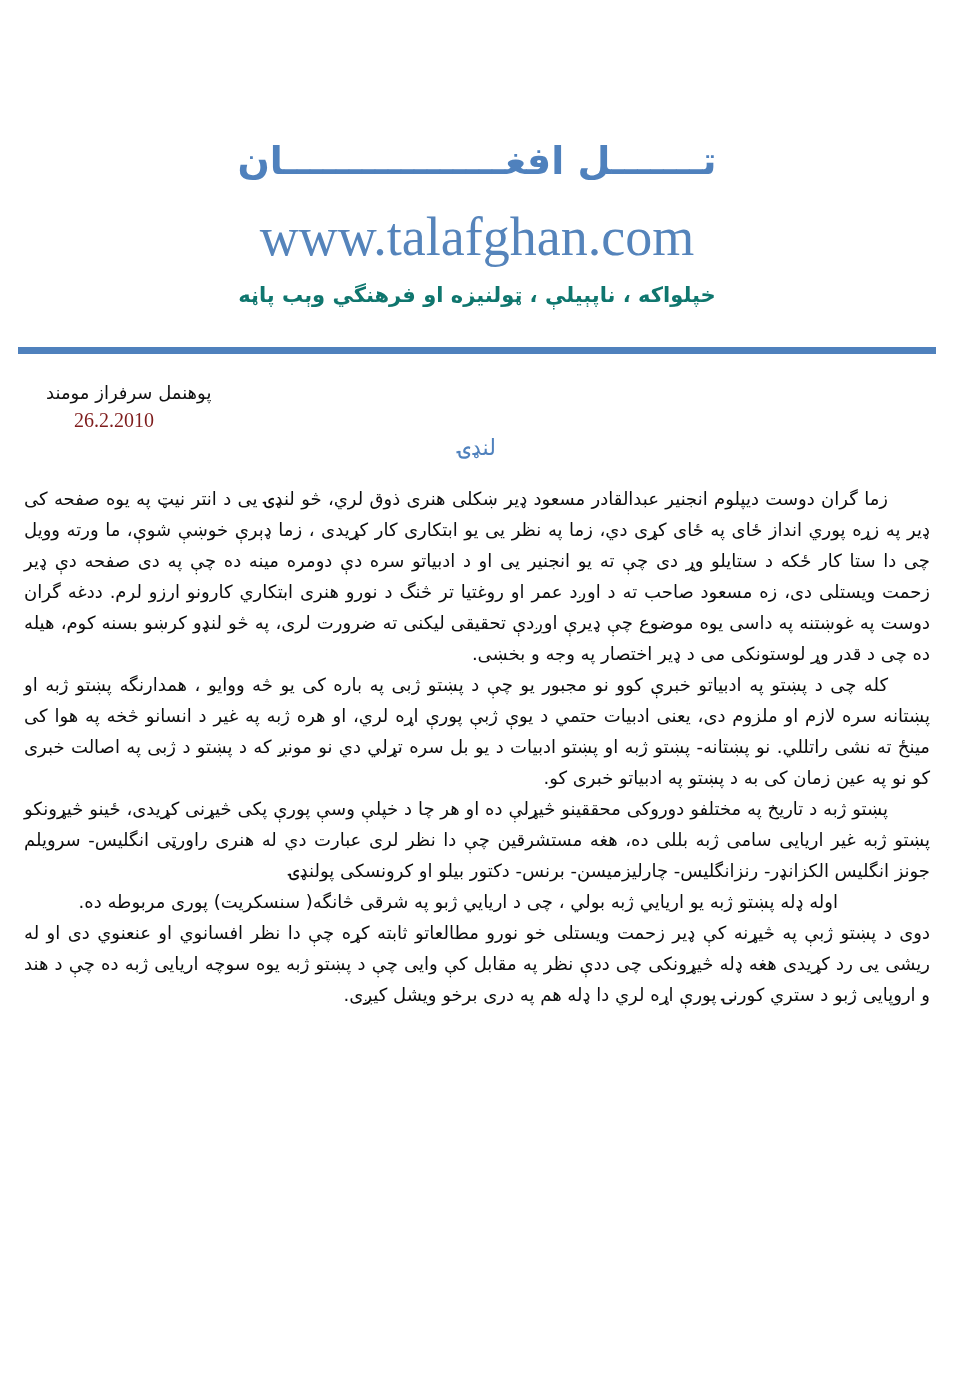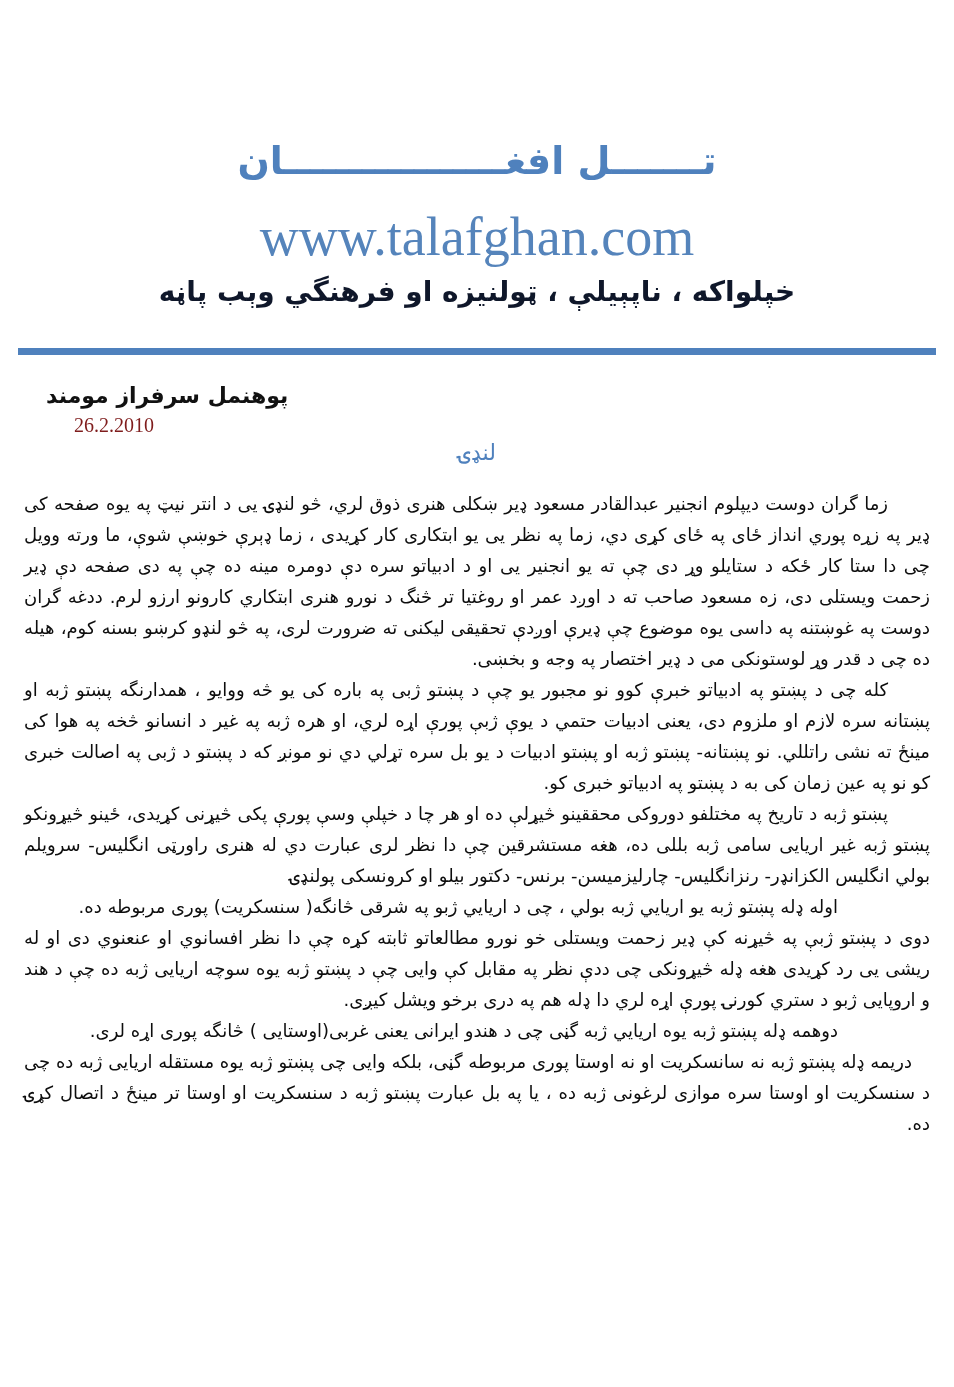--- a/index.html
+++ b/index.html
@@ -35,42 +35,42 @@
   }
   .site-url {
     font-family: "Liberation Serif", "DejaVu Serif", serif;
     color: #5584bb;
     font-size: 54px;
     line-height: 1.1;
     margin-top: 22px;
   }
   .site-tagline {
     direction: rtl;
-    color: #0f172a;
-    font-size: 28px;
+    color: #0f766e;
+    font-size: 21px;
     font-weight: bold;
-    margin-top: 8px;
+    margin-top: 16px;
   }
   
   .divider {
     margin: 40px 18px 0 18px;
     height: 7px;
     background: #4f81bd;
   }
   
   .byline {
     margin-top: 28px;
     padding-left: 46px;
     text-align: left;
   }
   .author {
     direction: rtl;
     display: inline-block;
-    font-size: 22px;
-    font-weight: bold;
+    font-size: 18px;
+    font-weight: normal;
     color: #111111;
   }
   .date {
     font-family: "Liberation Serif", "DejaVu Serif", serif;
     font-size: 20px;
     color: #7f1d1d;
     padding-left: 28px;
     margin-top: 6px;
   }
   
@@ -117,20 +117,18 @@
   <div class="byline">
     <div class="author">پوهنمل سرفراز مومند</div>
     <div class="date">26.2.2010</div>
   </div>
 
   <h1 class="article-title">لنډۍ</h1>
 
   <main class="article-body">
     <p class="para indent">زما گران دوست ديپلوم انجنير عبدالقادر مسعود ډير ښکلی هنری ذوق لري، څو لنډۍ يی د انتر نيټ په يوه صفحه کی ډير په زړه پوري انداز ځای په ځای کړی دي، زما په نظر يی يو ابتکاری کار کړيدی ، زما ډېرې خوښې شوې، ما ورته وويل چی دا ستا کار ځکه د ستايلو وړ دی چې ته يو انجنير يی او د ادبياتو سره دې دومره مينه ده چې په دی صفحه دې ډير زحمت ويستلی دی، زه مسعود صاحب ته د اوږد عمر او روغتيا تر څنگ د نورو هنری ابتکاري کارونو ارزو لرم. ددغه گران دوست په غوښتنه په داسی يوه موضوع چې ډيرې اوږدې تحقيقی ليکنی ته ضرورت لری، په څو لنډو کرښو بسنه کوم، هيله ده چی د قدر وړ لوستونکی می د ډير اختصار په وجه و بخښی.</p>
     <p class="para indent">کله چی د پښتو په ادبياتو خبرې کوو نو مجبور يو چې د پښتو ژبی په باره کی يو څه ووايو ، همدارنگه پښتو ژبه او پښتانه سره لازم او ملزوم دی، يعنی ادبيات حتمي د يوې ژبې پورې اړه لري، او هره ژبه په غير د انسانو څخه په هوا کی مينځ ته نشی راتللي. نو پښتانه- پښتو ژبه او پښتو ادبيات د يو بل سره تړلي دي نو مونږ که د پښتو د ژبی په اصالت خبری کو نو په عين زمان کی به د پښتو په ادبياتو خبری کو.</p>
-    <p class="para indent">پښتو ژبه د تاريخ په مختلفو دوروکی محققينو څيړلې ده او هر چا د خپلې وسې پورې پکی څيړنی کړيدی، ځينو څيړونکو پښتو ژبه غير اريايی سامی ژبه بللی ده، هغه مستشرقين چې دا نظر لری عبارت دي له هنری راورټی انگليس- سرويلم بولي انگليس الکزانډر- رنزانگليس- چارليزميسن- برنس- دکتور بيلو او کرونسکی پولنډۍ</p>
+    <p class="para indent">پښتو ژبه د تاريخ په مختلفو دوروکی محققينو څيړلې ده او هر چا د خپلې وسې پورې پکی څيړنی کړيدی، ځينو څيړونکو پښتو ژبه غير اريايی سامی ژبه بللی ده، هغه مستشرقين چې دا نظر لری عبارت دي له هنری راورټی انگليس- سرويلم جونز انگليس الکزانډر- رنزانگليس- چارليزميسن- برنس- دکتور بيلو او کرونسکی پولنډۍ</p>
     <p class="para indent-lg">اوله ډله پښتو ژبه يو اريايي ژبه بولي ، چی د اريايي ژبو په شرقی څانگه( سنسکريت) پوری مربوطه ده.</p>
     <p class="para">دوی د پښتو ژبې په څيړنه کې ډير زحمت ويستلی خو نورو مطالعاتو ثابته کړه چې دا نظر افسانوي او عنعنوي دی او له ريشی يی رد کړيدی هغه ډله څيړونکی چی ددې نظر په مقابل کې وايی چې د پښتو ژبه يوه سوچه اريايی ژبه ده چې د هند و اروپايی ژبو د ستري کورنۍ پورې اړه لري دا ډله هم په دری برخو ويشل کيږی.</p>
-    <p class="para indent-lg">دوهمه ډله پښتو ژبه يوه اريايي ژبه گڼی چی د هندو ايرانی يعنی غربی(اوستايی ) څانگه پوری اړه لری.</p>
-    <p class="para indent-sm">دريمه ډله پښتو ژبه نه سانسکريت او نه اوستا پوری مربوطه گڼی، بلکه وايی چی پښتو ژبه يوه مستقله اريايی ژبه ده چی د سنسکريت او اوستا سره موازی لرغونی ژبه ده ، يا په بل عبارت پښتو ژبه د سنسکريت او اوستا تر مينځ د اتصال کړۍ ده.</p>
   </main>
 
 </div>
 
 </body></html>

